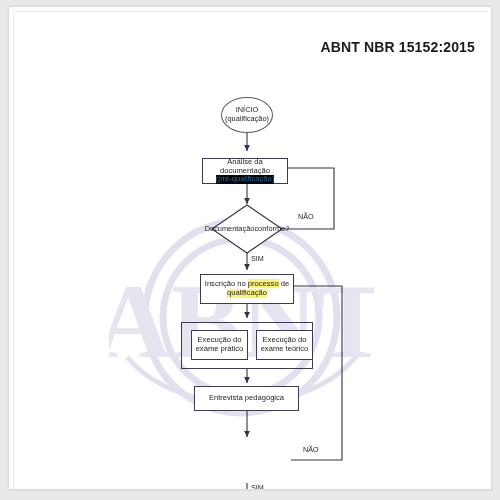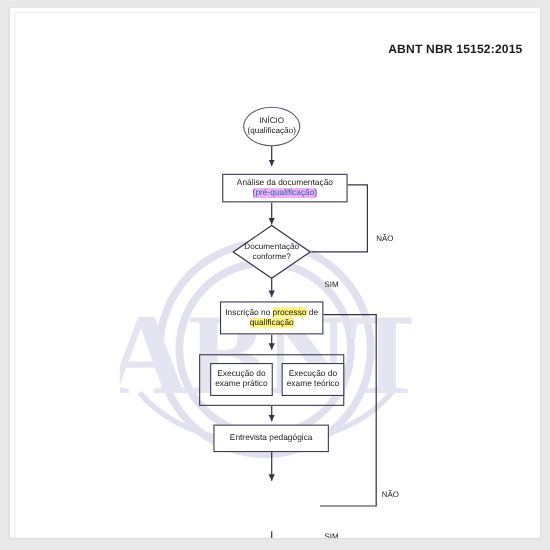--- a/index.html
+++ b/index.html
@@ -54,21 +54,21 @@
     pointer-events: none;
     text-decoration: underline;
   }
   #watermark svg { display: block; }
 
   
   #doc-header {
     position: absolute;
     right: 14px;
     top: 27px;
-    font-size: 11px;
+    font-size: 14px;
     font-weight: bold;
     color: #1b1b1b;
     letter-spacing: 0.15px;
     white-space: nowrap;
   }
 
   
   #connectors {
     position: absolute;
     left: 0; top: 0;
@@ -116,24 +116,23 @@
     text-align: center;
     font-size: 7.4px;
     color: #1c1c1c;
     line-height: 1.2;
   }
   .edge-label {
     position: absolute;
     font-size: 7.2px;
     color: #1c1c1c;
     white-space: nowrap;
-    margin-left: 44px;
   }
   .hl-blue {
-    background: #f0abfc;
+    background: #000000;
     color: #2f6d9c;
   }
   .hl-yellow {
     background: #fbf37a;
     color: #1c1c1c;
   }
   .txt-line { display: block; }
 </style>
 </head>
 <body>
@@ -184,30 +183,30 @@
 
           <path d="M277 448 L328 448 L328 274 L245 274" marker-end="url(#arrow)"></path>
         </g>
       </svg>
 
       <div class="node circle-node" style="left:207px; top:85px; width:52px; height:36px; flex-direction:column;">
         <span class="txt-line">INÍCIO</span>
         <span class="txt-line">(qualificação)</span>
       </div>
 
-      <div class="node proc" style="left:188px; top:146px; width:114px; height:26px; flex-direction:column;">
+      <div class="node proc" style="left:188px; top:146px; width:86px; height:26px; flex-direction:column;">
         <span class="txt-line">Análise da documentação</span>
         <span class="txt-line hl-blue">(pré-qualificação)</span>
       </div>
 
       <div class="diamond-wrap" style="left:197px; top:192px; width:72px; height:50px;">
         <svg width="72" height="50" viewBox="0 0 72 50" xmlns="http://www.w3.org/2000/svg">
           <polygon points="36,1 71,25 36,49 1,25" fill="#ffffff" stroke="#33334a" stroke-width="1.1"></polygon>
         </svg>
-        <div class="diamond-label" style="flex-direction:column;">
+        <div class="diamond-label" style="flex-direction:row;">
           <span class="txt-line">Documentação</span>
           <span class="txt-line">conforme?</span>
         </div>
       </div>
       <div class="edge-label" style="left:284px; top:200px;">NÃO</div>
       <div class="edge-label" style="left:237px; top:242px;">SIM</div>
 
       <div class="node proc" style="left:186px; top:262px; width:94px; height:30px; flex-direction:column;">
         <span class="txt-line"><span>Inscrição no </span><span class="hl-yellow">processo</span><span> de</span></span>
         <span class="txt-line hl-yellow">qualificação</span>

